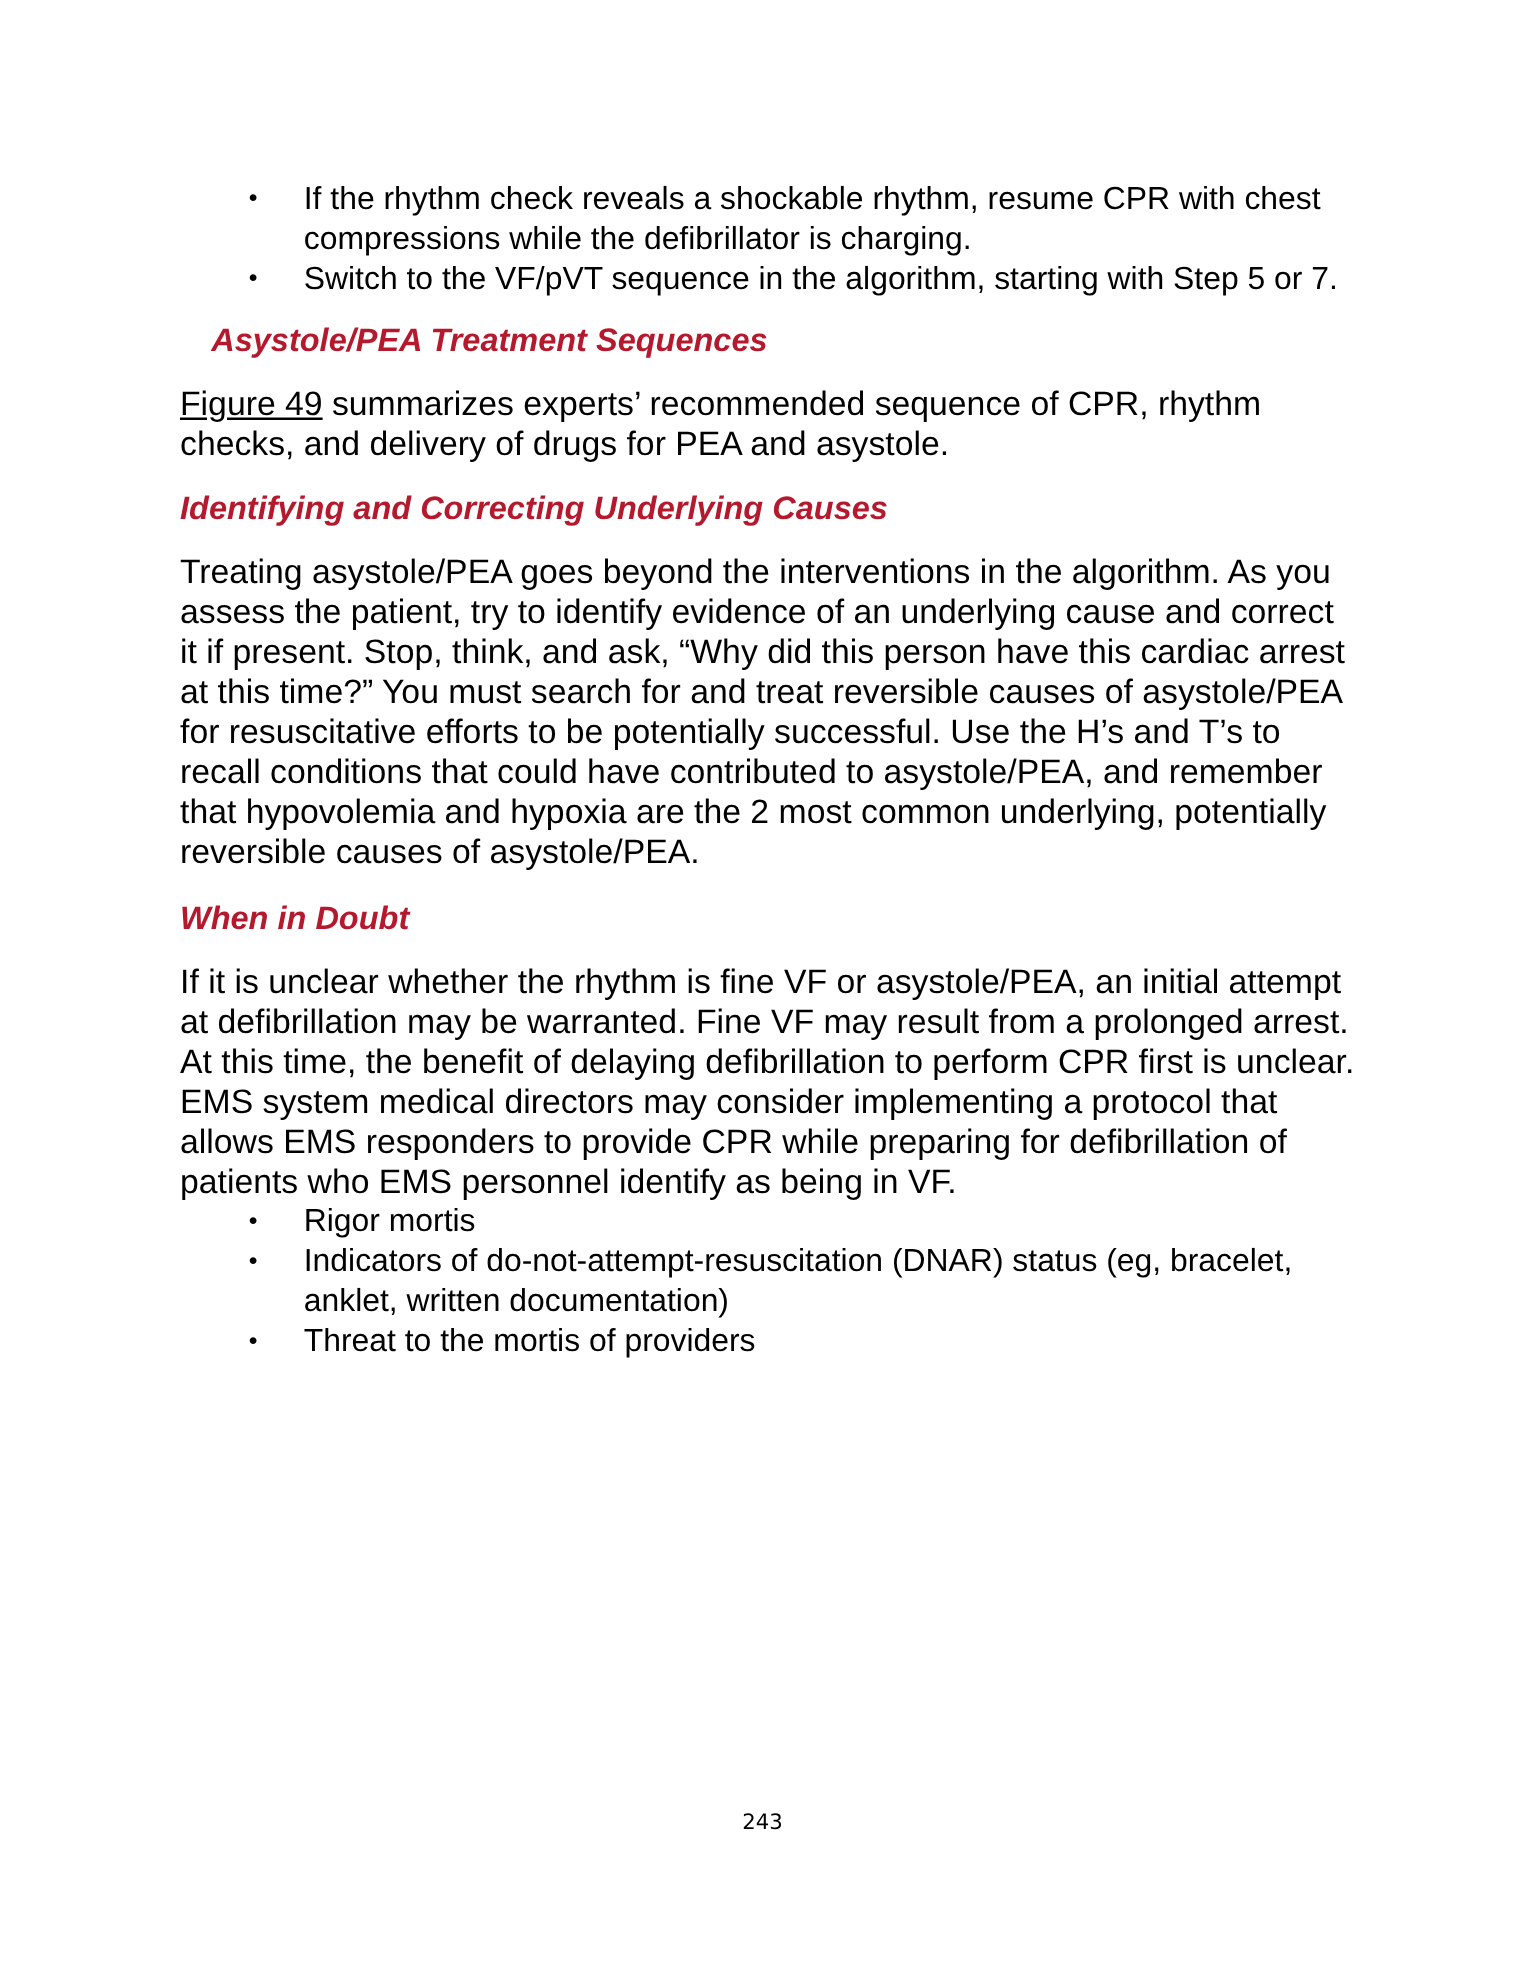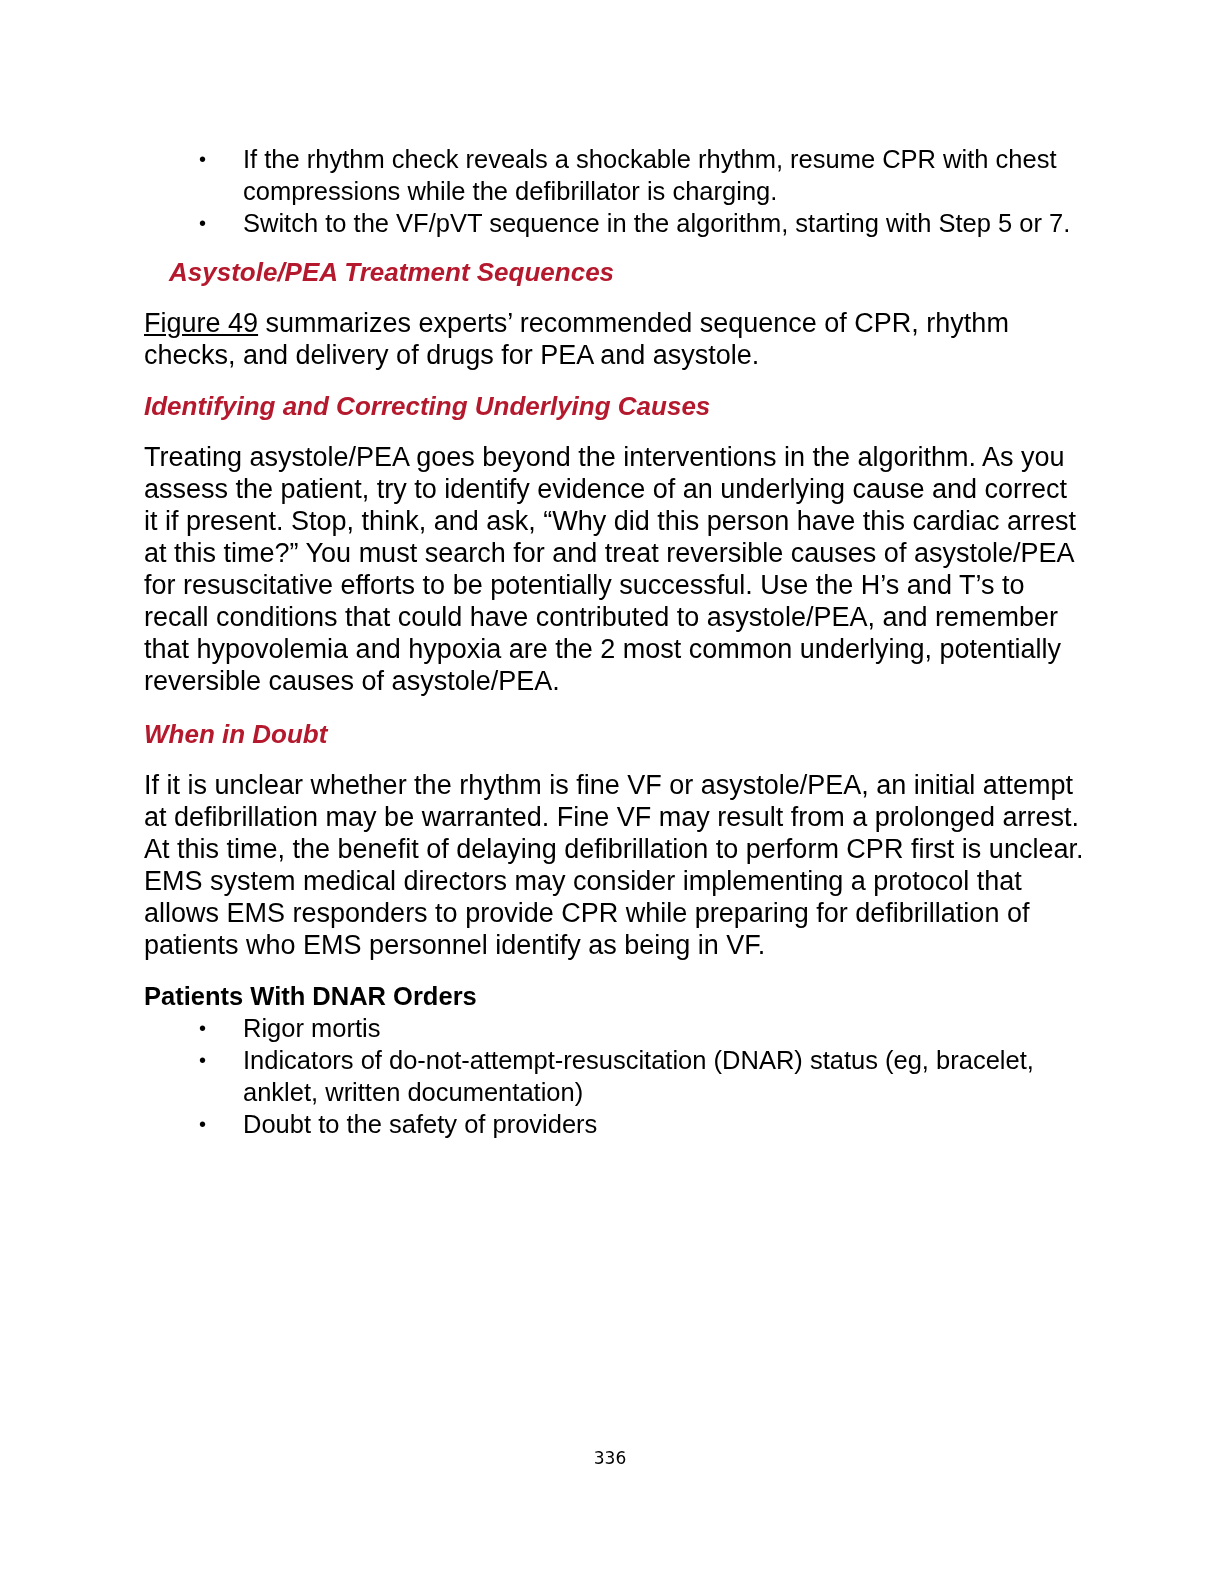--- a/index.html
+++ b/index.html
@@ -97,34 +97,33 @@
   </p>
 
   <h2 class="heading-red" style="margin-top:19px;">Identifying and Correcting Underlying Causes</h2>
 
   <p class="body-text" style="margin-top:19px;">Treating asystole/PEA goes beyond the interventions in the algorithm. As you assess the patient, try to identify evidence of an underlying cause and correct it if present. Stop, think, and ask, “Why did this person have this cardiac arrest at this time?” You must search for and treat reversible causes of asystole/PEA for resuscitative efforts to be potentially successful. Use the H’s and T’s to recall conditions that could have contributed to asystole/PEA, and remember that hypovolemia and hypoxia are the 2 most common underlying, potentially reversible causes of asystole/PEA.</p>
 
   <h2 class="heading-red" style="margin-top:21px;">When in Doubt</h2>
 
   <p class="body-text" style="margin-top:19px;">If it is unclear whether the rhythm is fine VF or asystole/PEA, an initial attempt at defibrillation may be warranted. Fine VF may result from a prolonged arrest. At this time, the benefit of delaying defibrillation to perform CPR first is unclear. EMS system medical directors may consider implementing a protocol that allows EMS responders to provide CPR while preparing for defibrillation of patients who EMS personnel identify as being in VF.</p>
 
-  <h2 class="heading-black" style="margin-top:19px;">Patients With DNAR Orders</h2>
 
 
   <ul class="bullets">
     <li>
       <span class="bullet">•</span>
       <span>Rigor mortis</span>
     </li>
     <li>
       <span class="bullet">•</span>
       <span>Indicators of do-not-attempt-resuscitation (DNAR) status (eg, bracelet, anklet, written documentation)</span>
     </li>
     <li>
       <span class="bullet">•</span>
-      <span>Doubt to the safety of providers</span>
+      <span>Threat to the mortis of providers</span>
     </li>
   </ul>
 
 
 </div>
 
-<div class="page-number">336</div>
+<div class="page-number">243</div>
 
 </body></html>

